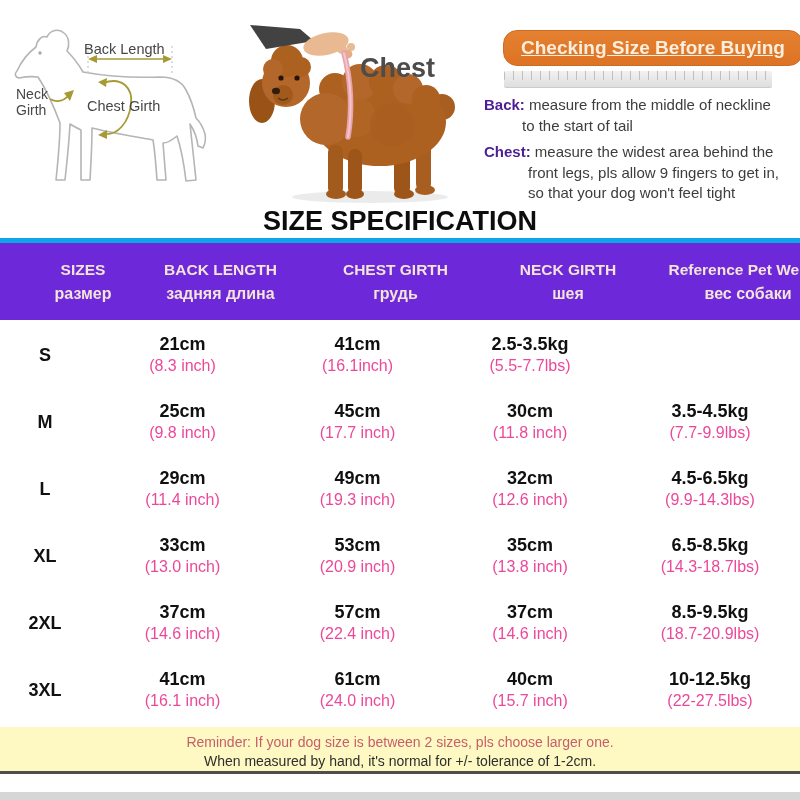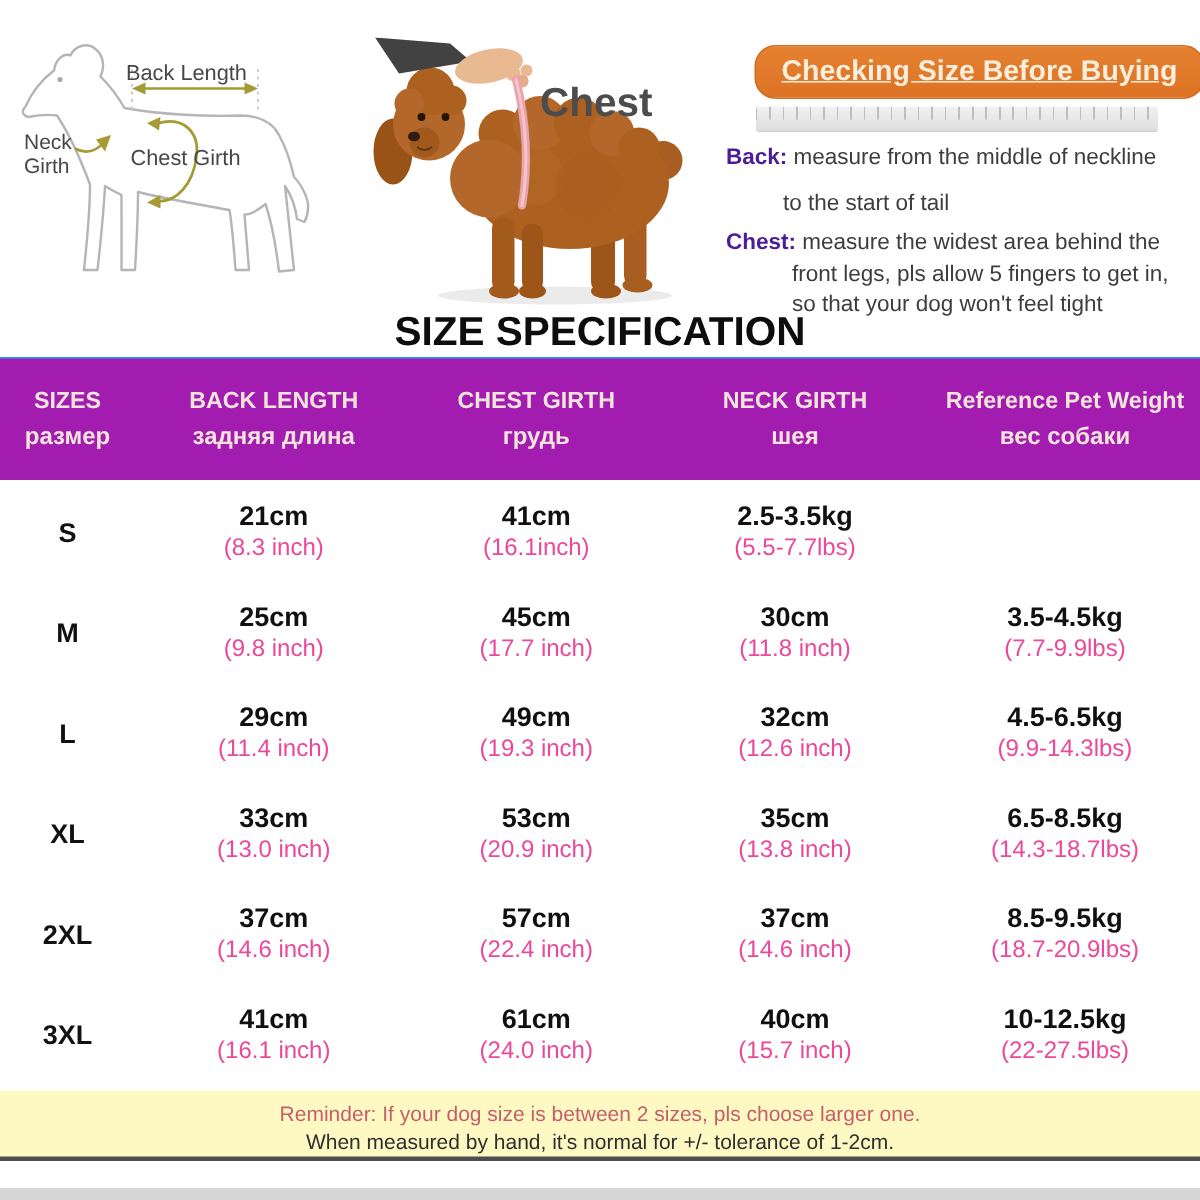--- a/index.html
+++ b/index.html
@@ -27,32 +27,32 @@
               text-align:center; line-height:34px; padding:0; cursor:pointer;text-decoration:underline; }
   .ruler { width:268px; height:16px; margin:5px 0 0 24px; opacity:.85;
            background-image:
              repeating-linear-gradient(90deg,#b3b3b3 0 1px, rgba(0,0,0,0) 1px 9px),
              linear-gradient(#f0f0f0,#d9d9d9);
            background-size:100% 55%, 100% 100%;
            background-repeat:no-repeat;
            border-bottom:1px solid #c4c4c4; border-radius:2px; }
   .guide-text { margin-top:7px; padding-left:4px; font-size:15px; color:#3d3d3d; line-height:20.5px; }
   .g-bold { font-weight:bold; color:#4c1d95; }
-  .g-indent1 { padding-left:38px;margin-top:10px; }
+  .g-indent1 { padding-left:38px; }
   .g-indent2 { padding-left:44px; }
   .g-gap { height:6px; }
 
   
   .page-title { position:absolute; left:0; top:206px; width:800px; text-align:center;
                 font-size:27px; font-weight:bold; color:#0d0d0d; letter-spacing:0px; }
 
   
   .thead { position:absolute; left:0; top:238px; width:800px; height:82px;
-           background:#a21caf; border-top:1px solid #0ea5e9; box-sizing:border-box;
-           display:grid; grid-template-columns:90px 185px 165px 180px 180px; align-items:center; }
+           background:#6d28d9; border-top:5px solid #0ea5e9; box-sizing:border-box;
+           display:grid; grid-template-columns:90px 185px 165px 180px 180px; align-items:center;padding-left:38px; }
   .th { text-align:center; color:#f2e4da; font-weight:bold; line-height:24px; }
   .th .en { font-size:15.5px; }
   .th .ru { font-size:16px; }
 
   .tbody { position:absolute; left:0; top:321px; width:800px; }
   .tr { display:grid; grid-template-columns:90px 185px 165px 180px 180px; height:67px; align-items:center; }
   .td { text-align:center; line-height:22px; }
   .td .val { font-size:18px; font-weight:bold; color:#101010; }
   .td .sub { font-size:16px; color:#ec4899; }
   .td.size { font-size:18px; font-weight:bold; color:#111; }
@@ -160,21 +160,21 @@
   </div>
 
   <div class="guide-area">
     <button class="size-btn">Checking Size Before Buying</button>
     <div class="ruler"></div>
     <div class="guide-text">
       <div class="g-line"><span class="g-bold">Back:</span> <span>measure from the middle of neckline</span></div>
       <div class="g-line g-indent1">to the start of tail</div>
       <div class="g-gap"></div>
       <div class="g-line"><span class="g-bold">Chest:</span> <span>measure the widest area behind the</span></div>
-      <div class="g-line g-indent2">front legs, pls allow 5 fingers to get in,</div>
+      <div class="g-line g-indent2">front legs, pls allow 9 fingers to get in,</div>
       <div class="g-line g-indent2">so that your dog won't feel tight</div>
     </div>
   </div>
 
   <div class="page-title">SIZE SPECIFICATION</div>
 
   <div class="thead">
     <div class="th">
       <div class="en">SIZES</div>
       <div class="ru">размер</div>

